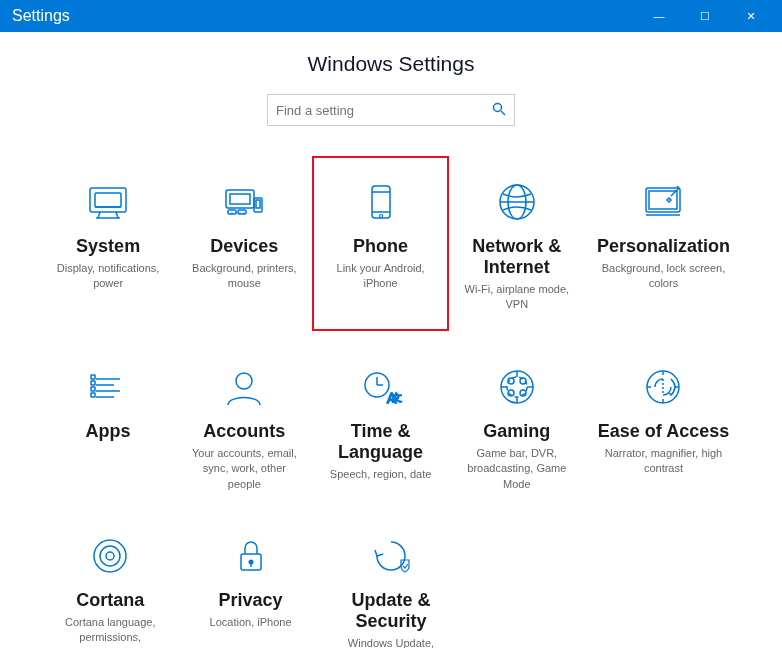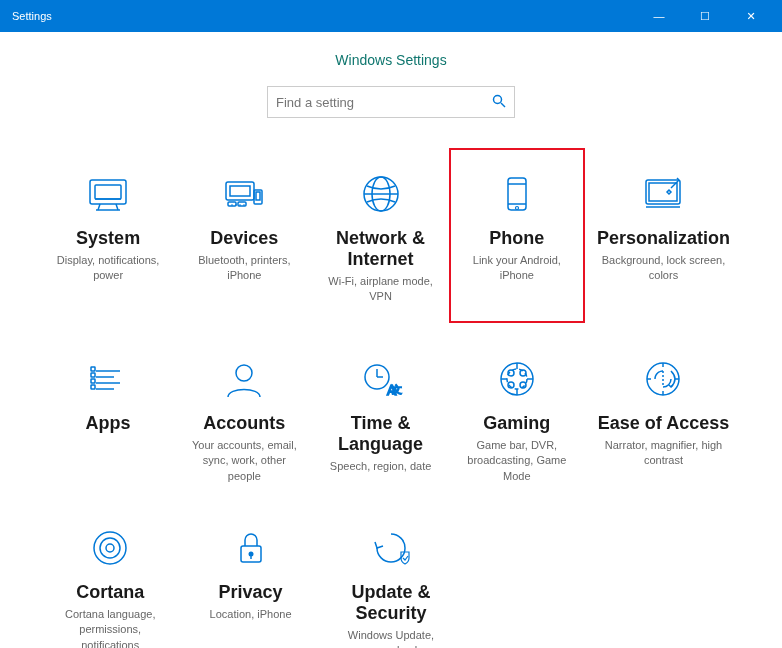--- a/index.html
+++ b/index.html
@@ -15,21 +15,21 @@
     .title-bar {
       background: #0078d7;
       height: 32px;
       display: flex;
       align-items: center;
       justify-content: space-between;
       padding: 0 8px 0 12px;
     }
     .title-bar-title {
       color: #fff;
-      font-size: 11px;
+      font-size: 16px;
     }
     .title-bar-controls {
       display: flex;
       gap: 0;
     }
     .title-bar-btn {
       width: 46px;
       height: 32px;
       background: transparent;
       border: none;
@@ -43,23 +43,23 @@
 
     
     .content {
       background: #fff;
       height: 616px;
       overflow-y: auto;
       padding: 20px 40px 30px;
     }
     .page-title {
       text-align: center;
-      font-size: 14px;
+      font-size: 21px;
       font-weight: 300;
-      color: #0f766e;
+      color: #0f172a;
       margin-bottom: 18px;
     }
     
     .search-container {
       display: flex;
       justify-content: center;
       margin-bottom: 30px;
     }
     .search-box {
       width: 248px;
@@ -195,48 +195,48 @@
           <rect x="6" y="30" width="8" height="4" rx="1"></rect>
           <rect x="16" y="30" width="8" height="4" rx="1"></rect>
 
           <circle cx="10" cy="33" r="0.8" fill="#0078d7" stroke="none"></circle>
           <circle cx="14" cy="33" r="0.8" fill="#0078d7" stroke="none"></circle>
           <circle cx="18" cy="33" r="0.8" fill="#0078d7" stroke="none"></circle>
           <circle cx="22" cy="33" r="0.8" fill="#0078d7" stroke="none"></circle>
         </svg>
       </div>
       <div class="setting-name">Devices</div>
-      <div class="setting-desc">Bluetooth, printers, iPhone</div>
+      <div class="setting-desc">Background, printers, mouse</div>
+    </div>
+
+    <div class="setting-item highlighted">
+      <div class="setting-icon">
+        <svg viewBox="0 0 44 44">
+          <rect x="13" y="6" width="18" height="32" rx="3"></rect>
+          <line x1="13" y1="12" x2="31" y2="12"></line>
+          <line x1="13" y1="32" x2="31" y2="32"></line>
+          <circle cx="22" cy="36" r="1.5" stroke-width="1.2"></circle>
+        </svg>
+      </div>
+      <div class="setting-name">Phone</div>
+      <div class="setting-desc">Link your Android, iPhone</div>
     </div>
 
     <div class="setting-item">
       <div class="setting-icon">
         <svg viewBox="0 0 44 44">
           <circle cx="22" cy="22" r="17"></circle>
           <ellipse cx="22" cy="22" rx="9" ry="17"></ellipse>
           <line x1="5" y1="22" x2="39" y2="22"></line>
           <path d="M8 14 Q22 20 36 14"></path>
           <path d="M8 30 Q22 24 36 30"></path>
         </svg>
       </div>
       <div class="setting-name">Network &amp; Internet</div>
       <div class="setting-desc">Wi-Fi, airplane mode, VPN</div>
-    </div>
-
-    <div class="setting-item highlighted">
-      <div class="setting-icon">
-        <svg viewBox="0 0 44 44">
-          <rect x="13" y="6" width="18" height="32" rx="3"></rect>
-          <line x1="13" y1="12" x2="31" y2="12"></line>
-          <line x1="13" y1="32" x2="31" y2="32"></line>
-          <circle cx="22" cy="36" r="1.5" stroke-width="1.2"></circle>
-        </svg>
-      </div>
-      <div class="setting-name">Phone</div>
-      <div class="setting-desc">Link your Android, iPhone</div>
     </div>
 
     <div class="setting-item">
       <div class="setting-icon">
         <svg viewBox="0 0 44 44">
           <rect x="5" y="8" width="34" height="24" rx="2"></rect>
           <rect x="8" y="11" width="28" height="18" fill="none"></rect>
           <line x1="5" y1="35" x2="39" y2="35"></line>
 
           <line x1="30" y1="16" x2="38" y2="8"></line>

